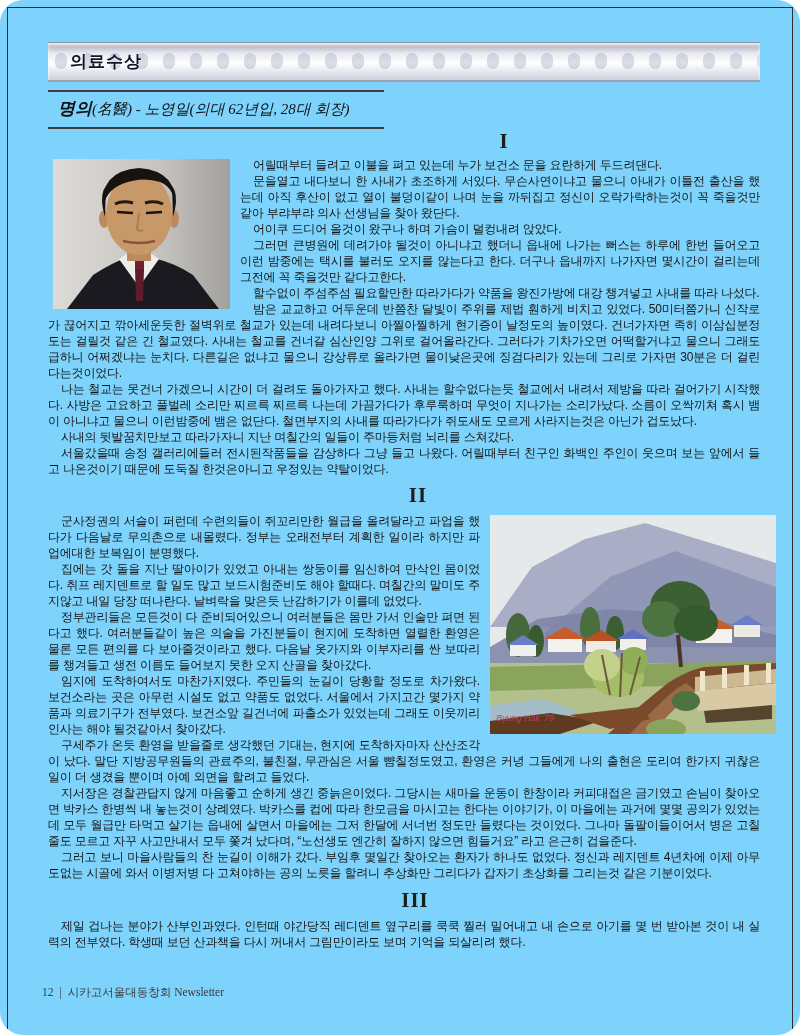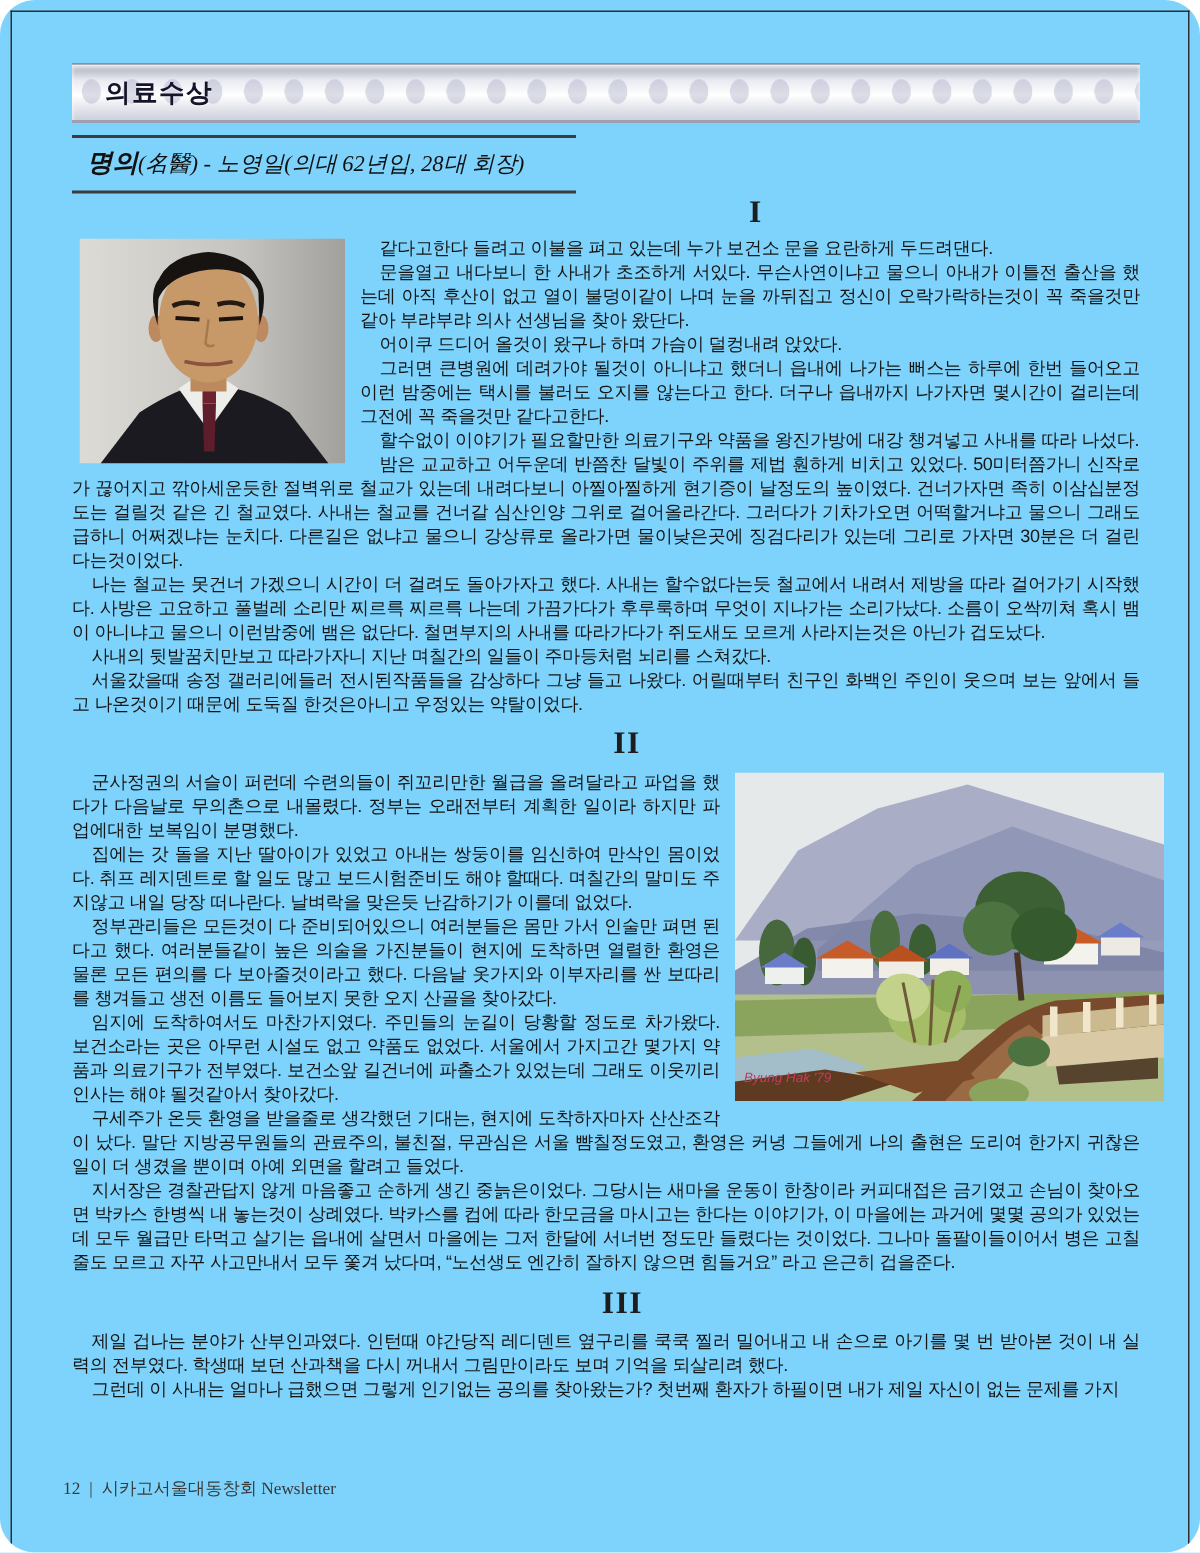--- a/index.html
+++ b/index.html
@@ -102,25 +102,25 @@
             <path d="M50,50 Q47,34 53,27 L52,58 Z" fill="#171310"></path>
             <path d="M122,50 Q125,34 119,27 L120,58 Z" fill="#171310"></path>
             <path d="M62,45 Q70,41 80,44" stroke="#241a12" stroke-width="3" fill="none"></path>
             <path d="M92,44 Q102,41 110,45" stroke="#241a12" stroke-width="3" fill="none"></path>
             <path d="M64,53 L80,54" stroke="#1c120c" stroke-width="2.6" fill="none"></path>
             <path d="M93,54 L109,53" stroke="#1c120c" stroke-width="2.6" fill="none"></path>
             <path d="M86,54 L84,70 Q86,73 90,71" stroke="#a5794e" stroke-width="1.6" fill="none"></path>
             <path d="M70,82 Q86,86 102,82" stroke="#8a5340" stroke-width="2.4" fill="none"></path>
           </svg>
         </div>
-        <p class="body">같다고한다 들려고 이불을 펴고 있는데 누가 보건소 문을 요란하게 두드려댄다.</p>
+        <p class="body">어릴때부터 들려고 이불을 펴고 있는데 누가 보건소 문을 요란하게 두드려댄다.</p>
           <p class="body">문을열고 내다보니 한 사내가 초조하게 서있다. 무슨사연이냐고 물으니 아내가 이틀전 출산을 했는데 아직 후산이 없고 열이 불덩이같이 나며 눈을 까뒤집고 정신이 오락가락하는것이 꼭 죽을것만 같아 부랴부랴 의사 선생님을 찾아 왔단다.</p>
           <p class="body">어이쿠 드디어 올것이 왔구나 하며 가슴이 덜컹내려 앉았다.</p>
           <p class="body">그러면 큰병원에 데려가야 될것이 아니냐고 했더니 읍내에 나가는 뻐스는 하루에 한번 들어오고 이런 밤중에는 택시를 불러도 오지를 않는다고 한다. 더구나 읍내까지 나가자면 몇시간이 걸리는데 그전에 꼭 죽을것만 같다고한다.</p>
-          <p class="body">할수없이 이야기가 필요할만한 의료기구와 약품을 왕진가방에 대강 챙겨넣고 사내를 따라 나섰다.</p>
+          <p class="body">할수없이 주섬주섬 필요할만한 따라가다가 약품을 왕진가방에 대강 챙겨넣고 사내를 따라 나섰다.</p>
           <p class="body">밤은 교교하고 어두운데 반쯤찬 달빛이 주위를 제법 훤하게 비치고 있었다. 50미터쯤가니 신작로가 끊어지고 깎아세운듯한 절벽위로 철교가 있는데 내려다보니 아찔아찔하게 현기증이 날정도의 높이였다. 건너가자면 족히 이삼십분정도는 걸릴것 같은 긴 철교였다. 사내는 철교를 건너갈 심산인양 그위로 걸어올라간다. 그러다가 기차가오면 어떡할거냐고 물으니 그래도 급하니 어쩌겠냐는 눈치다. 다른길은 없냐고 물으니 강상류로 올라가면 물이낮은곳에 징검다리가 있는데 그리로 가자면 30분은 더 걸린다는것이었다.</p>
           <p class="body">나는 철교는 못건너 가겠으니 시간이 더 걸려도 돌아가자고 했다. 사내는 할수없다는듯 철교에서 내려서 제방을 따라 걸어가기 시작했다. 사방은 고요하고 풀벌레 소리만 찌르륵 찌르륵 나는데 가끔가다가 후루룩하며 무엇이 지나가는 소리가났다. 소름이 오싹끼쳐 혹시 뱀이 아니냐고 물으니 이런밤중에 뱀은 없단다. 철면부지의 사내를 따라가다가 쥐도새도 모르게 사라지는것은 아닌가 겁도났다.</p>
           <p class="body">사내의 뒷발꿈치만보고 따라가자니 지난 며칠간의 일들이 주마등처럼 뇌리를 스쳐갔다.</p>
           <p class="body">서울갔을때 송정 갤러리에들러 전시된작품들을 감상하다 그냥 들고 나왔다. 어릴때부터 친구인 화백인 주인이 웃으며 보는 앞에서 들고 나온것이기 때문에 도둑질 한것은아니고 우정있는 약탈이었다.</p>
       </div>
     </section>
 
     <section>
       <h2 class="roman roman-2">II</h2>
       <div class="flow">
@@ -178,28 +178,28 @@
             <ellipse cx="176" cy="214" rx="20" ry="10" fill="#8aa45e"></ellipse>
             <text x="6" y="206" font-size="9" font-style="italic" fill="#c23b62">Byung Hak '79</text>
           </svg>
         </div>
         <p class="body">군사정권의 서슬이 퍼런데 수련의들이 쥐꼬리만한 월급을 올려달라고 파업을 했다가 다음날로 무의촌으로 내몰렸다. 정부는 오래전부터 계획한 일이라 하지만 파업에대한 보복임이 분명했다.</p>
           <p class="body">집에는 갓 돌을 지난 딸아이가 있었고 아내는 쌍둥이를 임신하여 만삭인 몸이었다. 취프 레지덴트로 할 일도 많고 보드시험준비도 해야 할때다. 며칠간의 말미도 주지않고 내일 당장 떠나란다. 날벼락을 맞은듯 난감하기가 이를데 없었다.</p>
           <p class="body">정부관리들은 모든것이 다 준비되어있으니 여러분들은 몸만 가서 인술만 펴면 된다고 했다. 여러분들같이 높은 의술을 가진분들이 현지에 도착하면 열렬한 환영은 물론 모든 편의를 다 보아줄것이라고 했다. 다음날 옷가지와 이부자리를 싼 보따리를 챙겨들고 생전 이름도 들어보지 못한 오지 산골을 찾아갔다.</p>
           <p class="body">임지에 도착하여서도 마찬가지였다. 주민들의 눈길이 당황할 정도로 차가왔다. 보건소라는 곳은 아무런 시설도 없고 약품도 없었다. 서울에서 가지고간 몇가지 약품과 의료기구가 전부였다. 보건소앞 길건너에 파출소가 있었는데 그래도 이웃끼리 인사는 해야 될것같아서 찾아갔다.</p>
           <p class="body">구세주가 온듯 환영을 받을줄로 생각했던 기대는, 현지에 도착하자마자 산산조각이 났다. 말단 지방공무원들의 관료주의, 불친절, 무관심은 서울 뺨칠정도였고, 환영은 커녕 그들에게 나의 출현은 도리여 한가지 귀찮은 일이 더 생겼을 뿐이며 아예 외면을 할려고 들었다.</p>
           <p class="body">지서장은 경찰관답지 않게 마음좋고 순하게 생긴 중늙은이었다. 그당시는 새마을 운동이 한창이라 커피대접은 금기였고 손님이 찾아오면 박카스 한병씩 내 놓는것이 상례였다. 박카스를 컵에 따라 한모금을 마시고는 한다는 이야기가, 이 마을에는 과거에 몇몇 공의가 있었는데 모두 월급만 타먹고 살기는 읍내에 살면서 마을에는 그저 한달에 서너번 정도만 들렸다는 것이었다. 그나마 돌팔이들이어서 병은 고칠줄도 모르고 자꾸 사고만내서 모두 쫓겨 났다며, “노선생도 엔간히 잘하지 않으면 힘들거요” 라고 은근히 겁을준다.</p>
+          <p class="body">그러고 보니 마을사람들의 찬 눈길이 이해가 갔다. 부임후 몇일간 찾아오는 환자가 하나도 없었다. 정신과 레지덴트 4년차에 이제 아무도없는 시골에 와서 이병저병 다 고쳐야하는 공의 노릇을 할려니 추상화만 그리다가 갑자기 초상화를 그리는것 같은 기분이었다.</p>
       </div>
     </section>
 
     <section>
       <h2 class="roman roman-3">III</h2>
       <div class="flow">
         <p class="body">제일 겁나는 분야가 산부인과였다. 인턴때 야간당직 레디덴트 옆구리를 쿡쿡 찔러 밀어내고 내 손으로 아기를 몇 번 받아본 것이 내 실력의 전부였다. 학생때 보던 산과책을 다시 꺼내서 그림만이라도 보며 기억을 되살리려 했다.</p>
-          <p class="body">그런데 이 사내는 얼마나 급했으면 그렇게 인기없는 공의를 찾아왔는가? 첫번째 환자가 하필이면 내가 제일 자신이 없는 문제를 가지</p>
       </div>
     </section>
 
   </div>
 
   <div class="footer">
     <span>12</span><span>|</span><span>시카고서울대동창회 Newsletter</span>
   </div>
 </div>
 

